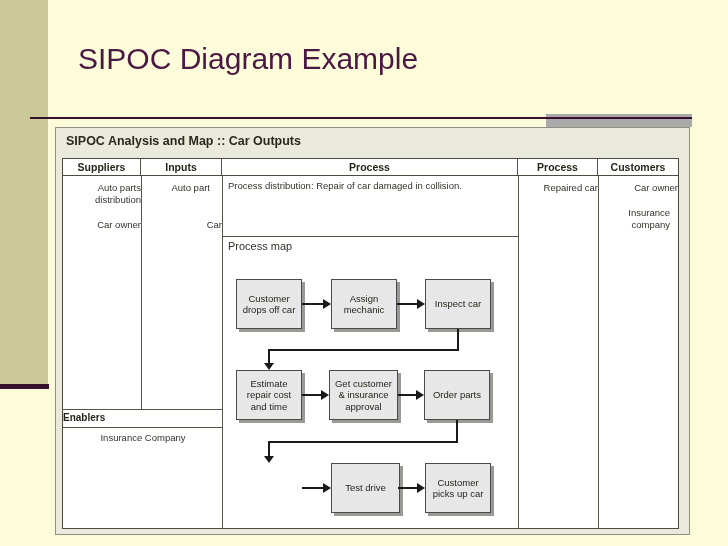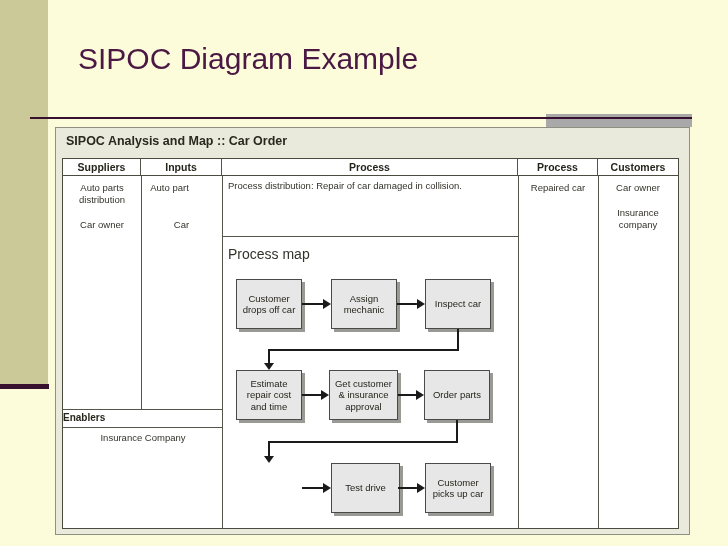--- a/index.html
+++ b/index.html
@@ -25,38 +25,38 @@
   .th{font-size:10.5px;font-weight:bold;color:#26251C;text-align:center;line-height:16px;box-sizing:border-box;border-right:1px solid #55544A;}
   .th:last-child{border-right:none;}
   .th.c1{width:78px}.th.c2{width:81px}.th.c3{width:296px}.th.c4{width:80px}.th.c5{width:80px}
 
   .vline{position:absolute;width:1px;background:#55544A;}
   .vl-si{left:78px;top:17px;height:233px;}
   .vl-ip{left:159px;top:17px;height:352px;}
   .vl-po{left:455px;top:17px;height:352px;}
   .vl-oc{left:535px;top:17px;height:352px;}
 
-  .cellText{position:absolute;font-size:9.5px;color:#33322A;text-align:center;line-height:1.25;}
+  .cellText{position:absolute;font-size:9.5px;color:#33322A;text-align:right;line-height:1.25;}
   .sup-1{left:0;top:23px;width:78px;}
   .sup-2{left:0;top:60px;width:78px;}
   .inp-1{left:66px;top:23px;width:81px;}
   .inp-2{left:78px;top:60px;width:81px;}
   .out-1{left:455px;top:23px;width:80px;}
   .cus-1{left:535px;top:23px;width:80px;}
   .cus-2{left:535px;top:48px;width:80px;padding:0 8px;box-sizing:border-box;}
 
   .proc-desc{position:absolute;left:160px;top:17px;width:295px;height:61px;border-bottom:1px solid #55544A;box-sizing:border-box;font-size:9.5px;color:#33322A;padding:4px 5px;}
 
   .enablers{position:absolute;left:0;top:250px;width:160px;border-top:1px solid #55544A;box-sizing:border-box;}
   .enablers-h{height:17px;line-height:16px;text-align:left;font-size:10px;font-weight:bold;color:#26251C;border-bottom:1px solid #55544A;}
   .enablers-item{padding-top:4px;text-align:center;font-size:9.5px;color:#33322A;}
 
   
   .flow{position:absolute;left:160px;top:78px;width:295px;height:291px;}
-  .map-label{position:absolute;left:5px;top:9px;font-size:14px;color:#33322A;}
+  .map-label{position:absolute;left:5px;top:3px;font-size:11px;color:#33322A;}
   .flow-box{position:absolute;width:66px;height:50px;background:#E7E7E7;border:1px solid #4A4A4A;box-shadow:3px 3px 0 #9A9A94;box-sizing:border-box;display:flex;align-items:center;justify-content:center;text-align:center;font-size:9.5px;color:#26251C;line-height:1.2;padding:2px;}
   .b1{left:13px;top:42px}.b2{left:108px;top:42px}.b3{left:202px;top:42px}
   .b4{left:13px;top:133px}.b5{left:106px;top:133px;width:69px}.b6{left:201px;top:133px}
   .b7{left:13px;top:226px}.b8{left:108px;top:226px;width:69px}.b9{left:202px;top:226px}
 
   .seg{position:absolute;background:#1A1A1A;}
   .head-r{position:absolute;width:0;height:0;border-top:5px solid transparent;border-bottom:5px solid transparent;border-left:8px solid #1A1A1A;}
   .head-d{position:absolute;width:0;height:0;border-left:5px solid transparent;border-right:5px solid transparent;border-top:7px solid #1A1A1A;}
 </style>
 </head>
@@ -65,21 +65,21 @@
 <div class="slide">
 
   <div class="sidebar"></div>
   <div class="sidebar-endbar"></div>
 
   <div class="slide-title">SIPOC Diagram Example</div>
   <div class="gray-band"></div>
   <div class="title-rule"></div>
 
   <div class="panel">
-    <div class="panel-title">SIPOC Analysis and Map :: Car Order</div>
+    <div class="panel-title">SIPOC Analysis and Map :: Car Outputs</div>
 
     <div class="sipoc-table">
 
       <div class="thead">
         <div class="th c1">Suppliers</div>
         <div class="th c2">Inputs</div>
         <div class="th c3">Process</div>
         <div class="th c4">Process</div>
         <div class="th c5">Customers</div>
       </div>

